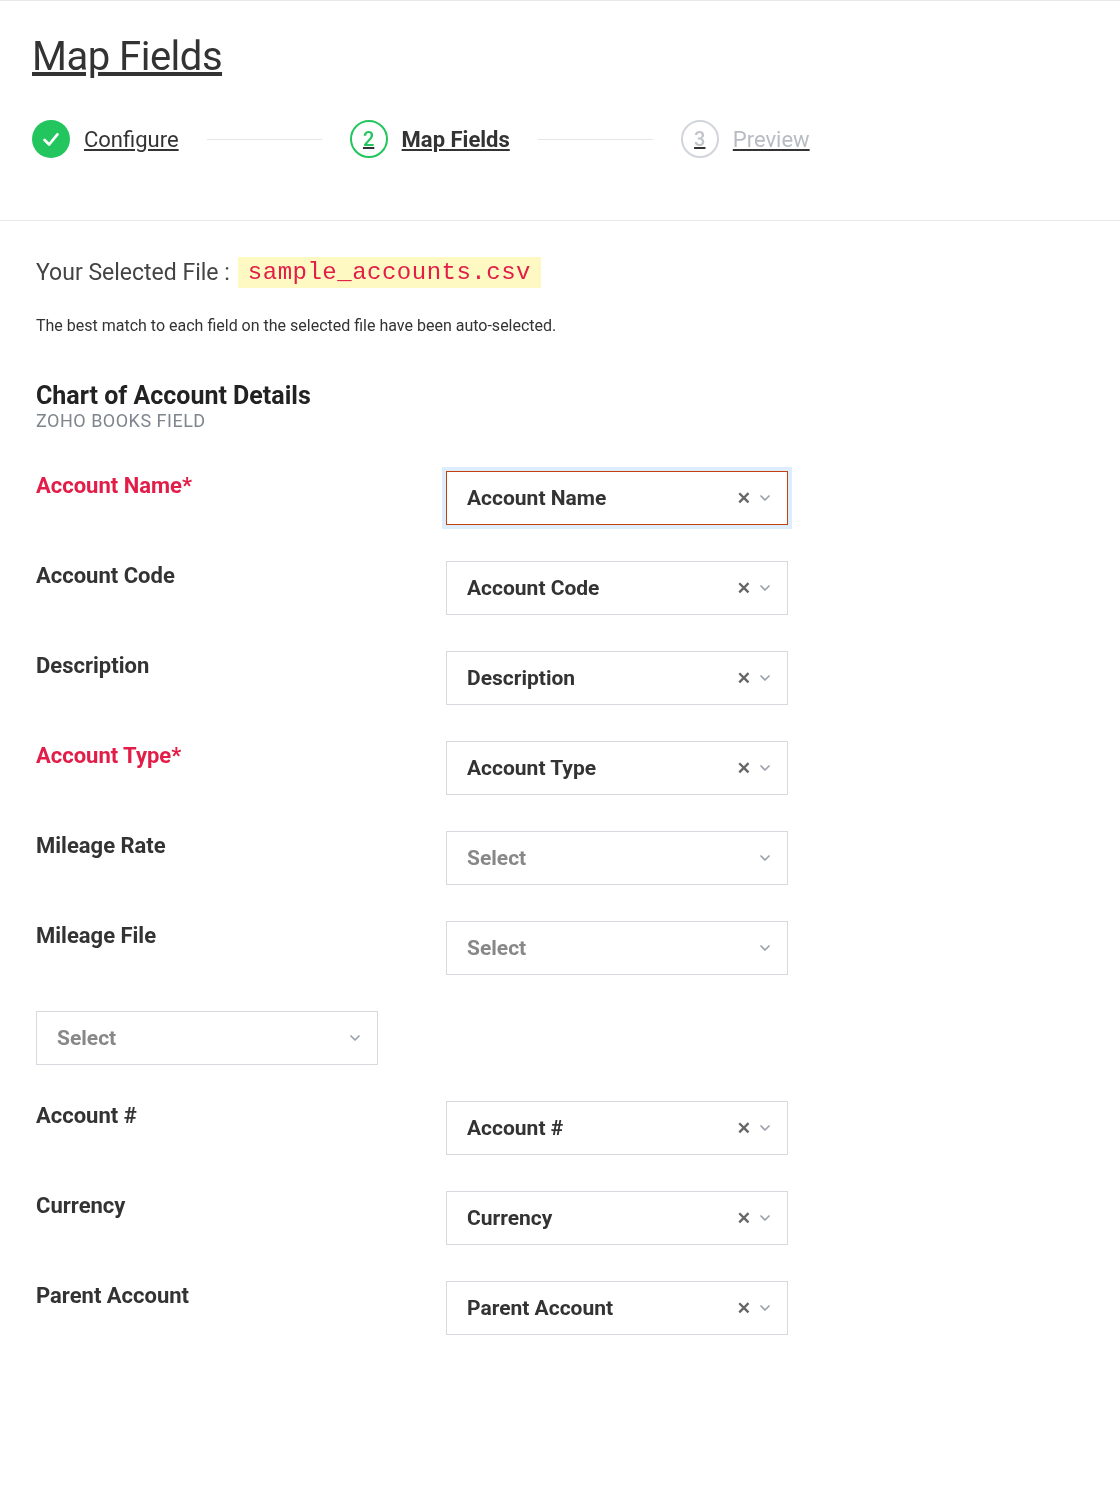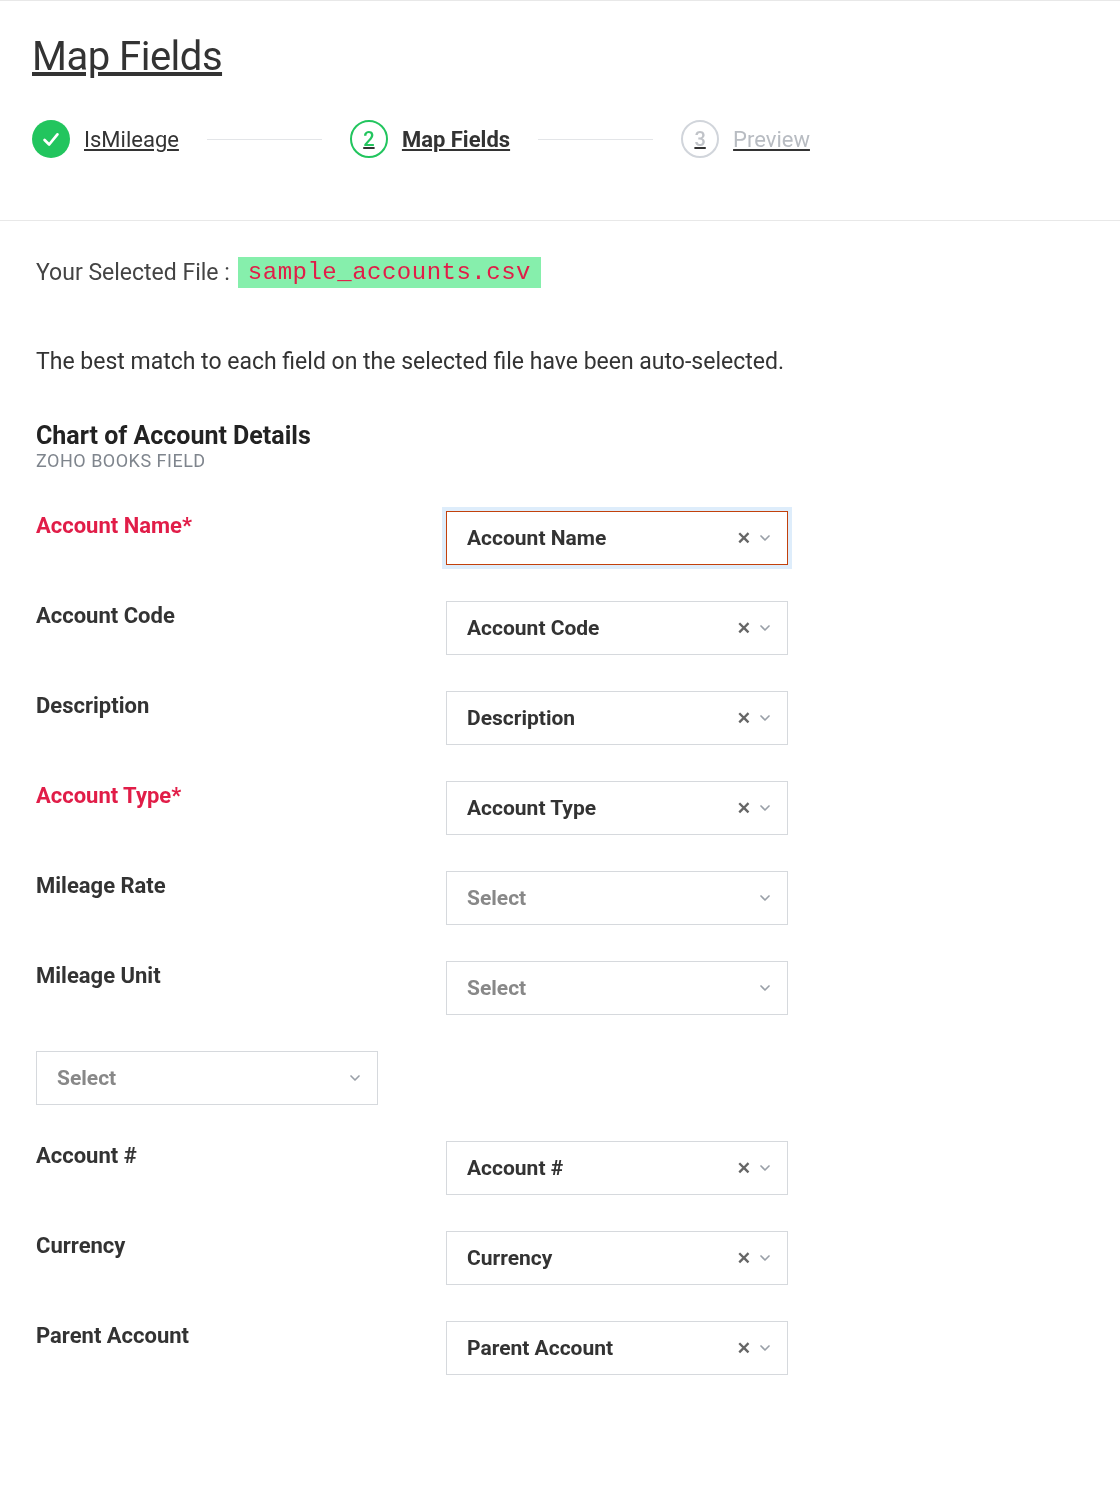--- a/index.html
+++ b/index.html
@@ -84,35 +84,35 @@
     }
     .content {
       padding: 36px 36px 20px 36px;
     }
     .selected-file-row {
       font-size: 23px;
       color: #333;
       display: flex;
       align-items: center;
       gap: 8px;
-      margin-bottom: 60px;
+      margin-bottom: 28px;
     }
     .selected-file-label {
       color: #444;
     }
     .selected-file-name {
       font-family: "Courier New", Courier, monospace;
       color: #e11d48;
-      background: #86efac;
+      background: #fef9c3;
       padding: 2px 10px;
       letter-spacing: 0.5px;
       font-size: 24px;
     }
     .intro-text {
-      font-size: 23px;
+      font-size: 16px;
       color: #333;
       margin-bottom: 46px;
     }
     .section-heading {
       font-size: 25px;
       font-weight: 700;
       color: #222;
     }
     .columns-header {
       display: flex;
@@ -202,21 +202,21 @@
   <div class="header-section">
     <h1 class="page-title">Map Fields</h1>
 
     <div class="stepper">
       <div class="step">
         <div class="step-circle done">
           <svg class="check-svg" viewBox="0 0 24 24" fill="none" stroke="white" stroke-width="3" stroke-linecap="round" stroke-linejoin="round">
               <polyline points="5 13 10 18 19 7"></polyline>
             </svg>
         </div>
-        <span class="step-label">IsMileage</span>
+        <span class="step-label">Configure</span>
       </div>
       <div class="step-connector"></div>
       <div class="step">
         <div class="step-circle active">2</div>
         <span class="step-label active">Map Fields</span>
       </div>
       <div class="step-connector"></div>
       <div class="step">
         <div class="step-circle inactive">3</div>
         <span class="step-label inactive">Preview</span>
@@ -316,21 +316,21 @@
                 <span class="chevron-icon">
                   <svg viewBox="0 0 24 24" fill="none" stroke="currentColor" stroke-width="2.5" stroke-linecap="round" stroke-linejoin="round">
                     <polyline points="6 9 12 15 18 9"></polyline>
                   </svg>
                 </span>
               </span>
             </div>
           </div>
         </div>
         <div class="field-row">
-          <div class="field-label">Mileage Unit</div>
+          <div class="field-label">Mileage File</div>
           <div class="col-right">
             <div class="select-box">
               <span class="select-value placeholder">Select</span>
               <span class="select-icons">
                 <span class="chevron-icon">
                   <svg viewBox="0 0 24 24" fill="none" stroke="currentColor" stroke-width="2.5" stroke-linecap="round" stroke-linejoin="round">
                     <polyline points="6 9 12 15 18 9"></polyline>
                   </svg>
                 </span>
               </span>

